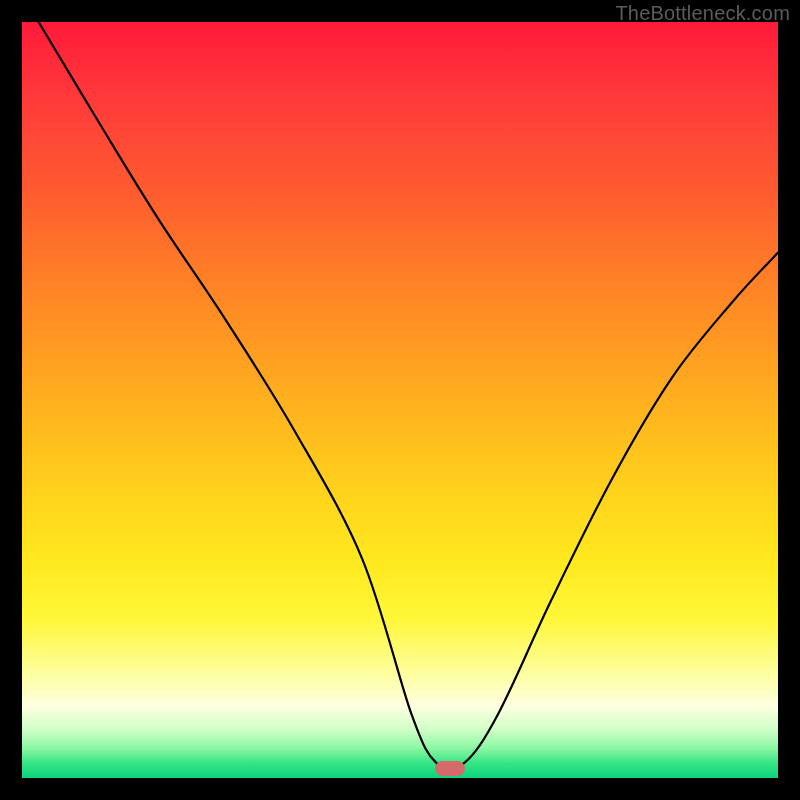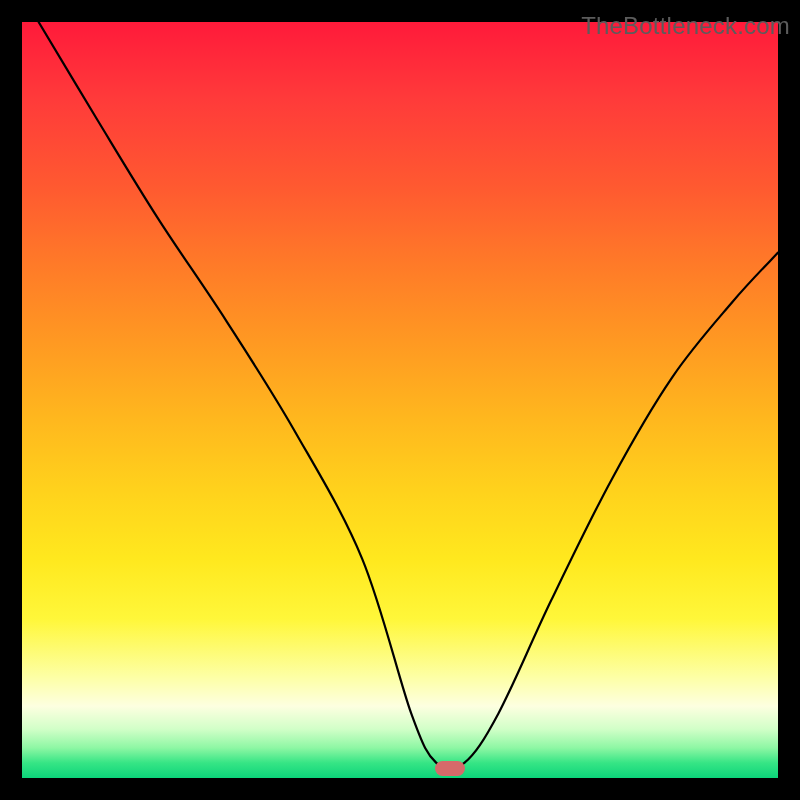--- a/index.html
+++ b/index.html
@@ -44,24 +44,24 @@
   }
   .marker {
     position: absolute;
     width: 30px;
     height: 15px;
     background: #d66a6a;
     border-radius: 8px;
   }
   .attrib {
     position: absolute;
-    top: 12px;
+    top: 2px;
     right: 10px;
     color: #5c5c5c;
-    font-size: 24px;
+    font-size: 20px;
     font-weight: 500;
     letter-spacing: 0.2px;
   }
   svg.curve {
     position: absolute;
     left: 0;
     top: 0;
     width: 756px;
     height: 756px;
     pointer-events: none;

